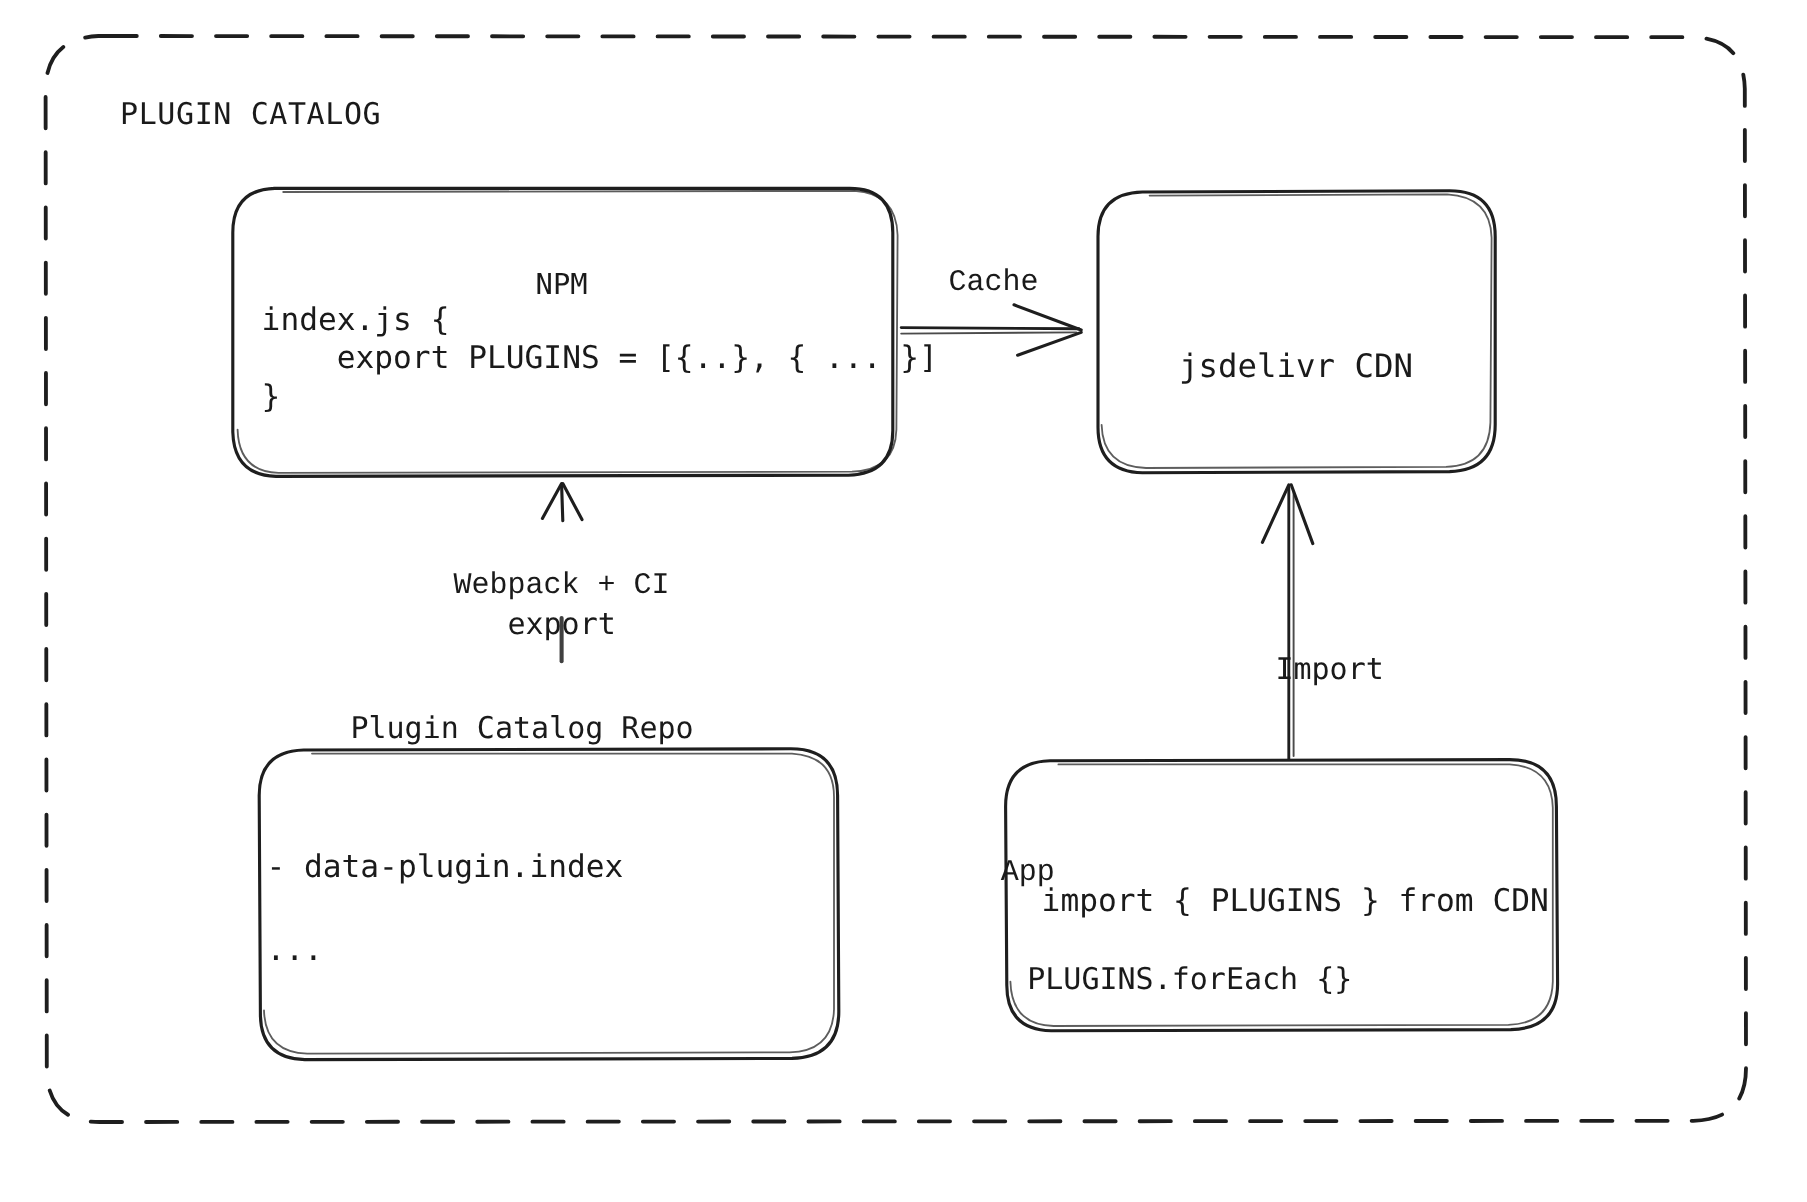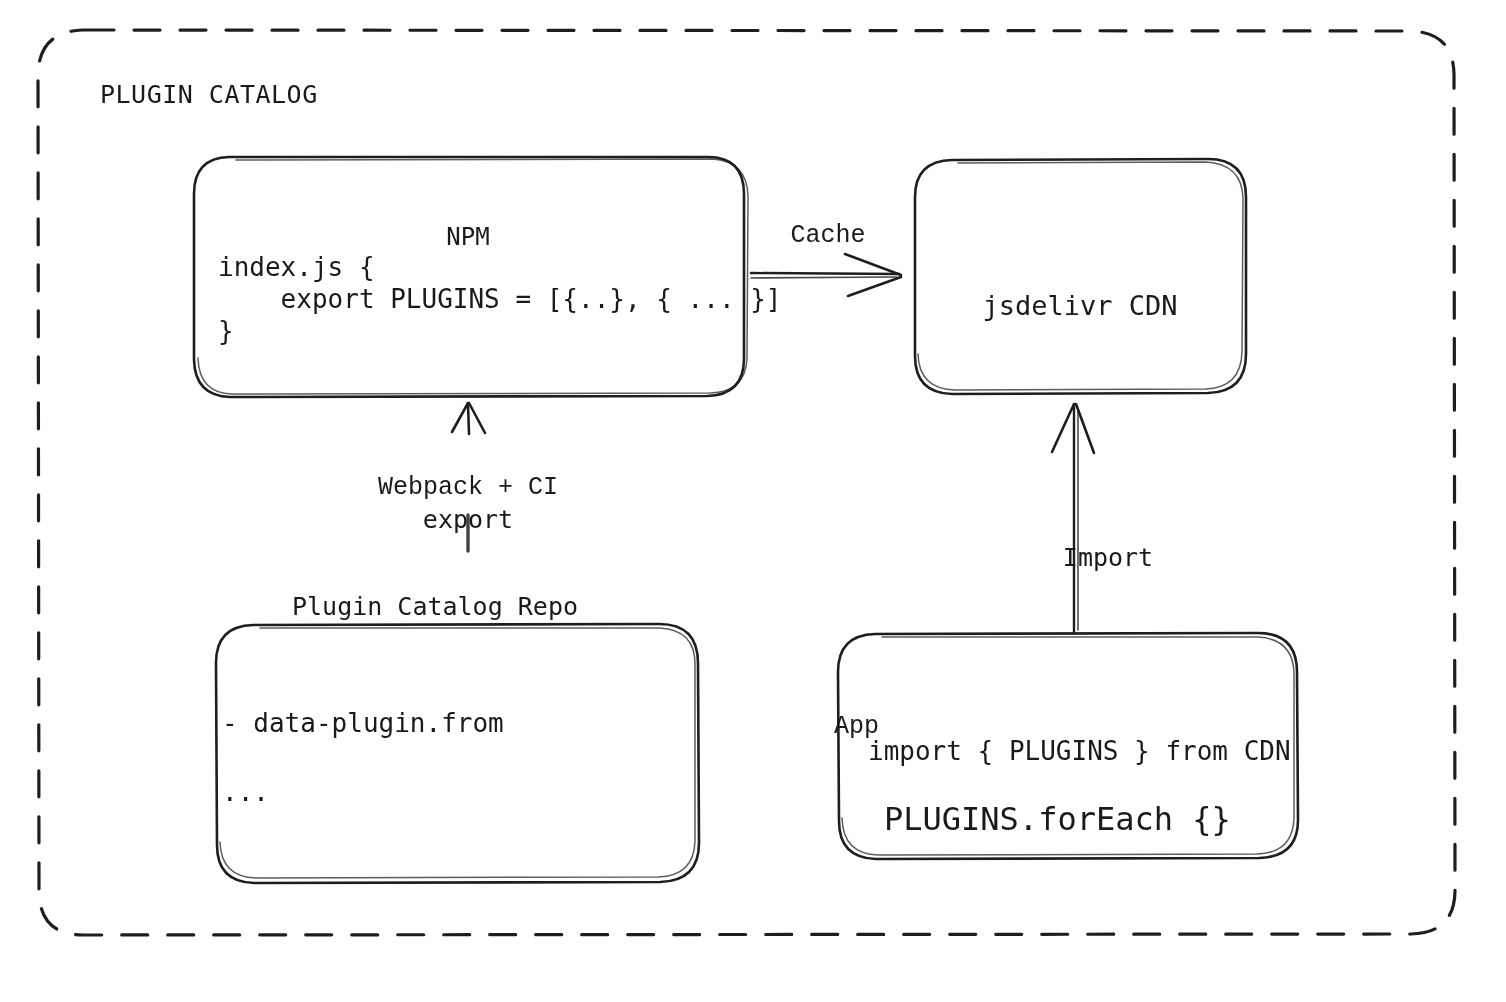--- a/index.html
+++ b/index.html
@@ -79,21 +79,21 @@
 
   #repo-title         { left: 435px;  top: 568px; font-size: 25px; }
   #repo-item-0        { left: 222px;  top: 710px; font-size: 26px; }
   #repo-item-1        { left: 222px;  top: 743px; font-size: 26px; }
   #repo-item-2        { left: 222px;  top: 779px; font-size: 26px; }
 
   #import-label       { left: 1108px; top: 519px; font-size: 25px; }
 
   #app-title          { left: 834px;  top: 678px; font-size: 25px; margin-top: 36px; }
   #app-code-0         { left: 856px;  top: 738px; font-size: 26px; margin-left: 12px; }
-  #app-code-1         { left: 856px;  top: 803px; font-size: 32px; margin-left: 28px; }
+  #app-code-1         { left: 856px;  top: 803px; font-size: 25px; }
 </style>
 </head>
 <body>
 
 <div id="diagram-root">
 
   <svg class="sketch-layer" viewBox="0 0 1506 1002" xmlns="http://www.w3.org/2000/svg">
 
     <g>
       <path d="M 88 30
@@ -216,21 +216,21 @@
     <div class="lbl" id="npm-code-2">}</div>
 
     <div class="lbl center" id="cdn-title">jsdelivr CDN</div>
 
     <div class="lbl lbl-sans center" id="cache-label">Cache</div>
 
     <div class="lbl center" id="build-label-0">Webpack + CI</div>
     <div class="lbl center" id="build-label-1">export</div>
 
     <div class="lbl center" id="repo-title">Plugin Catalog Repo</div>
-    <div class="lbl" id="repo-item-0">- data-plugin.from</div>
+    <div class="lbl" id="repo-item-0">- data-plugin.index</div>
     <div class="lbl" id="repo-item-2">...</div>
 
     <div class="lbl center" id="import-label">Import</div>
 
     <div class="lbl lbl-sans" id="app-title">App</div>
     <div class="lbl" id="app-code-0">import { PLUGINS } from CDN</div>
     <div class="lbl" id="app-code-1">PLUGINS.forEach {}</div>
 
   </div>
 </div>

